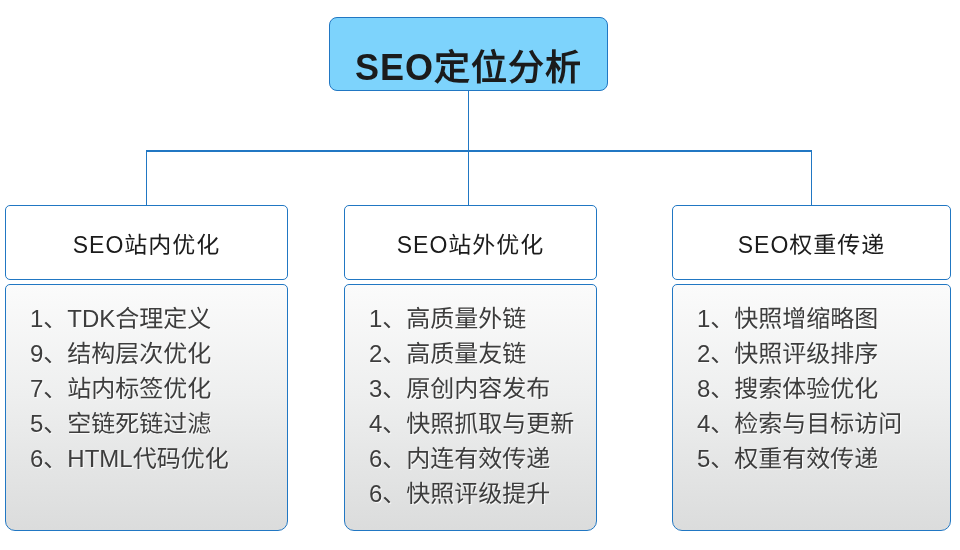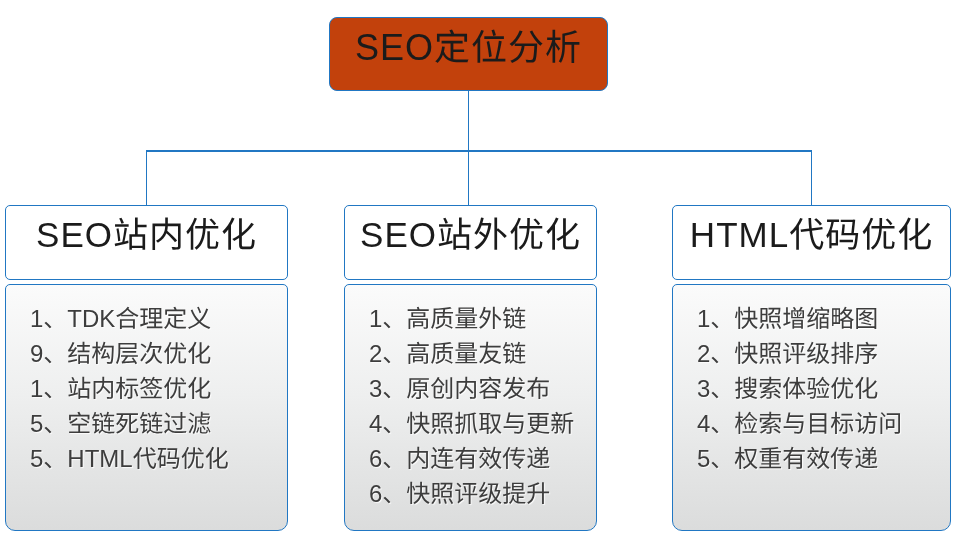--- a/index.html
+++ b/index.html
@@ -14,24 +14,25 @@
   html,body{background:#fff;}
   body{font-family:"Liberation Sans","DejaVu Sans",sans-serif;}
   .canvas{
     position:relative;
     width:960px;height:550px;
     background:var(--canvas-bg);
     overflow:hidden;
   }
   .node{
     position:absolute;
-    background:#c2410c;
+    background:#7dd3fc;
     border:1.5px solid var(--accent);
-    display:flex;align-items:flex-start;justify-content:center;
+    display:flex;align-items:flex-end;justify-content:center;
     color:var(--heading-color);
+    font-weight:bold;
   }
   .root-node{
     left:329px;top:17px;width:279px;height:74px;
     border-radius:8px;
     font-size:36px;letter-spacing:1px;
   }
   .line{position:absolute;background:var(--accent);}
   .line.h{height:1.5px;}
   .line.v{width:1.5px;}
   .stem{left:467.5px;top:91px;height:59px;}
@@ -42,22 +43,22 @@
   .column{position:absolute;top:205px;}
   .col-1{left:5px;width:283px;}
   .col-2{left:344px;width:253px;}
   .col-3{left:672px;width:279px;}
   .branch-header{
     position:relative;
     width:100%;height:75px;
     border:1.5px solid var(--accent);
     border-radius:5px;
     background:#fff;
-    display:flex;align-items:flex-start;justify-content:center;
-    font-size:35px;letter-spacing:1px;
+    display:flex;align-items:center;justify-content:center;
+    font-size:23px;letter-spacing:1px;
     color:var(--heading-color);
   }
   .branch-panel{
     position:relative;
     margin-top:4px;
     width:100%;height:247px;
     border:1.5px solid var(--accent);
     border-radius:5px 5px 10px 10px;
     background:linear-gradient(180deg,var(--panel-top) 0%,#eeefef 45%,var(--panel-bottom) 100%);
     padding:16px 24px 0 24px;
@@ -85,46 +86,46 @@
   <div class="line v drop-mid"></div>
   <div class="line v drop-right"></div>
 
   <div class="column col-1">
     <div class="branch-header">
       <span>SEO站内优化</span>
     </div>
     <div class="branch-panel">
       <div class="list-item">1、TDK合理定义</div>
       <div class="list-item">9、结构层次优化</div>
-      <div class="list-item">1、站内标签优化</div>
+      <div class="list-item">7、站内标签优化</div>
       <div class="list-item">5、空链死链过滤</div>
-      <div class="list-item">5、HTML代码优化</div>
+      <div class="list-item">6、HTML代码优化</div>
     </div>
   </div>
 
   <div class="column col-2">
     <div class="branch-header">
       <span>SEO站外优化</span>
     </div>
     <div class="branch-panel">
       <div class="list-item">1、高质量外链</div>
       <div class="list-item">2、高质量友链</div>
       <div class="list-item">3、原创内容发布</div>
       <div class="list-item">4、快照抓取与更新</div>
       <div class="list-item">6、内连有效传递</div>
       <div class="list-item">6、快照评级提升</div>
     </div>
   </div>
 
   <div class="column col-3">
     <div class="branch-header">
-      <span>HTML代码优化</span>
+      <span>SEO权重传递</span>
     </div>
     <div class="branch-panel">
       <div class="list-item">1、快照增缩略图</div>
       <div class="list-item">2、快照评级排序</div>
-      <div class="list-item">3、搜索体验优化</div>
+      <div class="list-item">8、搜索体验优化</div>
       <div class="list-item">4、检索与目标访问</div>
       <div class="list-item">5、权重有效传递</div>
     </div>
   </div>
 
 </div>
 
 </body></html>

